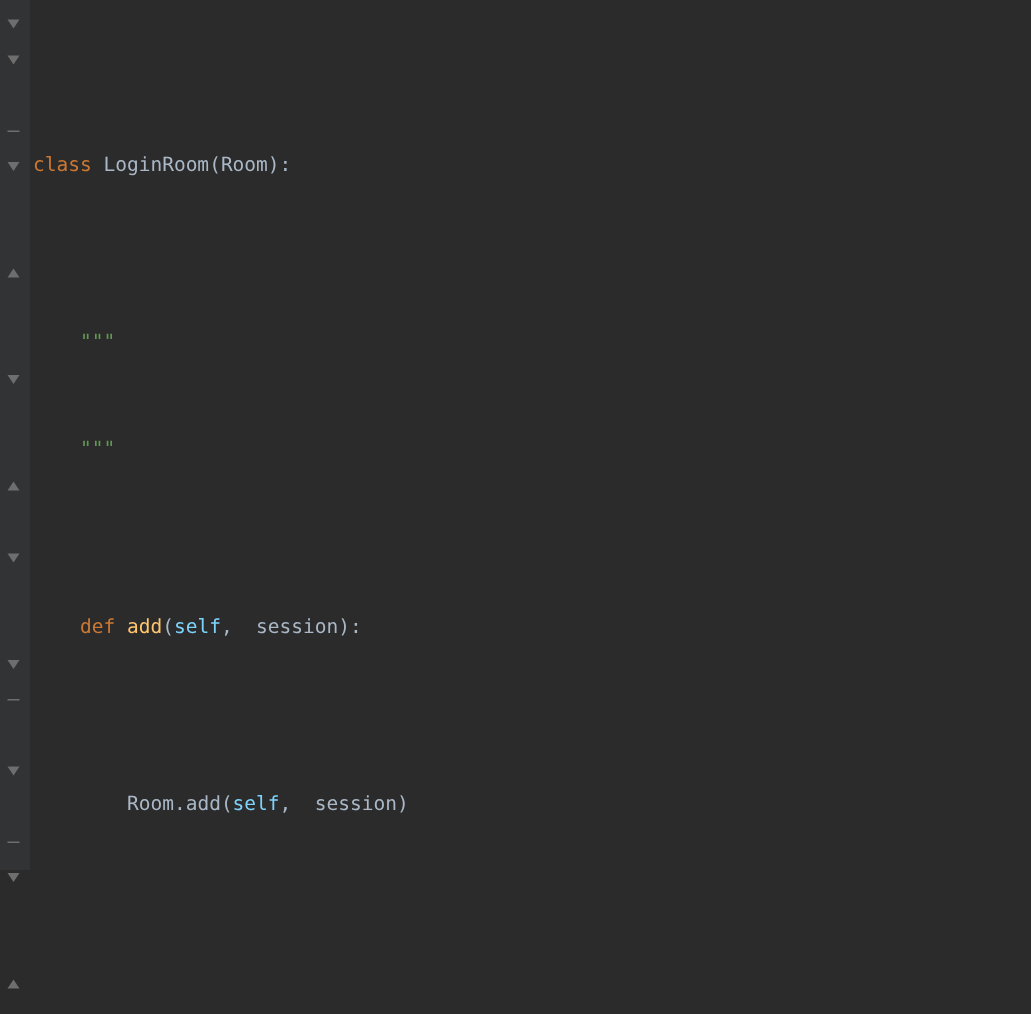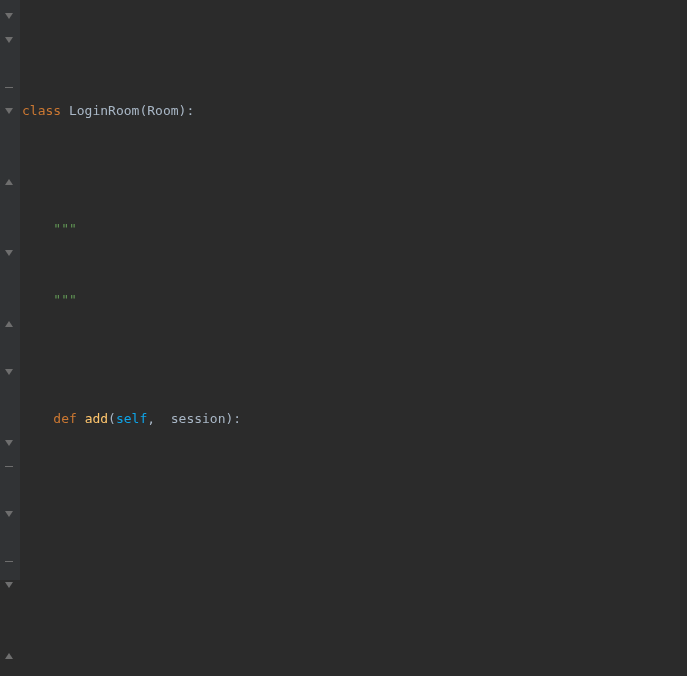--- a/index.html
+++ b/index.html
@@ -53,21 +53,21 @@
   .code {
     padding-left: 2px;
     padding-top: 4px;
   }
   .line { height: 23.7px; }
 
   
   .kw   { color: #cc7832; }
   .punc { color: #a9b7c6; }
   .docq { color: #629755; }          
-  .self { color: #0ea5e9; }          
+  .self { color: #7dd3fc; }          
   .fn   { color: #ffc66d; }
   .id   { color: #a9b7c6; }
 
 </style>
 </head>
 <body>
 
 <div class="editor">
   <div class="gutter" id="gutter"><div class="gicon" style="top: 9px;"><div class="fold"></div></div><div class="gicon" style="top: 32.7px;"><div class="fold"></div></div><div class="gicon" style="top: 80.1px;"><div class="dash"></div></div><div class="gicon" style="top: 103.8px;"><div class="fold"></div></div><div class="gicon" style="top: 174.9px;"><div class="fold-up"></div></div><div class="gicon" style="top: 246px;"><div class="fold"></div></div><div class="gicon" style="top: 317.1px;"><div class="fold-up"></div></div><div class="gicon" style="top: 364.5px;"><div class="fold"></div></div><div class="gicon" style="top: 435.6px;"><div class="fold"></div></div><div class="gicon" style="top: 459.3px;"><div class="dash"></div></div><div class="gicon" style="top: 506.7px;"><div class="fold"></div></div><div class="gicon" style="top: 554.1px;"><div class="dash"></div></div><div class="gicon" style="top: 577.8px;"><div class="fold"></div></div><div class="gicon" style="top: 648.9px;"><div class="fold-up"></div></div></div>
   <div class="code">
@@ -76,20 +76,21 @@
     <div class="line"><span class="kw">class</span><span class="punc"> </span><span class="id">LoginRoom</span><span class="punc">(</span><span class="id">Room</span><span class="punc">)</span><span class="punc">:</span></div>
 
     
     <div class="line"><span class="docq">    """</span></div>
     <div class="line"><span class="docq">    """</span></div>
 
     
     <div class="line"><span class="kw">    def </span><span class="fn">add</span><span class="punc">(</span><span class="self">self</span><span class="punc">, </span><span class="id"> session</span><span class="punc">)</span><span class="punc">:</span></div>
 
     
+    <div class="line"><span class="punc">        </span><span class="id">Room</span><span class="punc">.</span><span class="id">add</span><span class="punc">(</span><span class="self">self</span><span class="punc">, </span><span class="id"> session</span><span class="punc">)</span></div>
 
     
     
 
     
     
 
     
     
 

